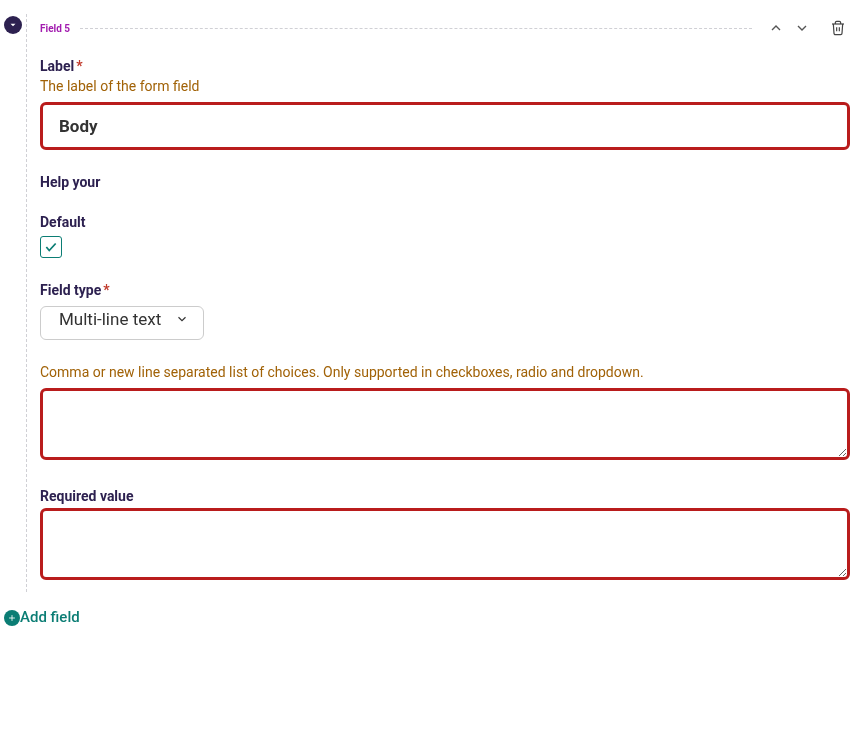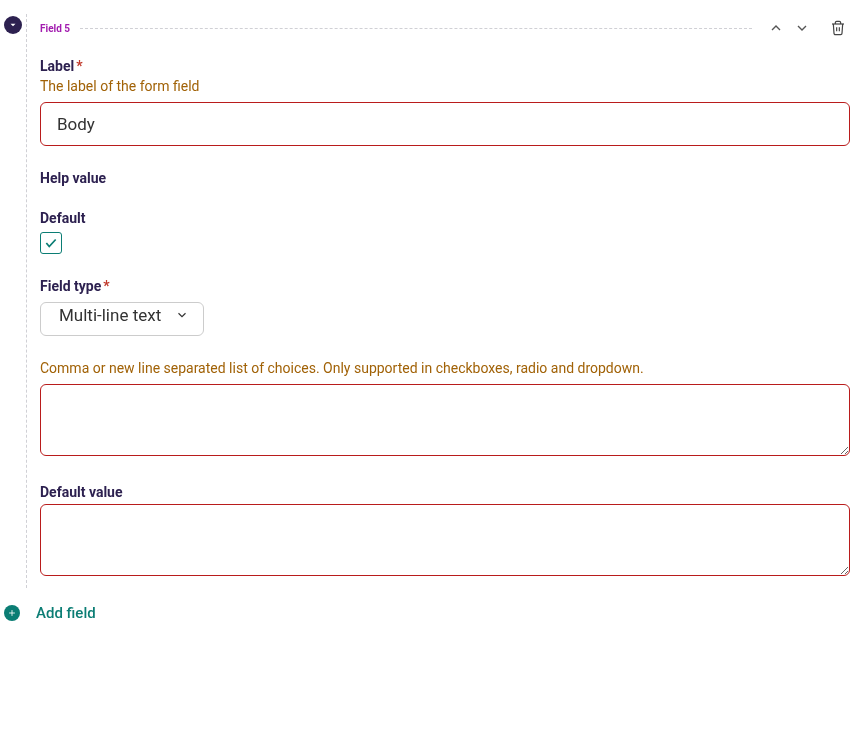--- a/index.html
+++ b/index.html
@@ -111,24 +111,25 @@
     .form-help {
       font-size: 14px;
       color: #a16207;
       margin-bottom: 8px;
     }
     .form-input, .form-textarea {
       width: 100%;
       padding: 11px 16px;
       font-size: 17px;
       color: #333;
-      border: 1px solid #b91c1c;
+      border: 3px solid #b91c1c;
       border-radius: 6px;
       font-family: inherit;
       outline: none;
+      font-weight: bold;
     }
     .form-textarea {
       height: 72px;
       resize: vertical;
     }
     .checkbox-wrap {
       width: 22px;
       height: 22px;
       border: 1.5px solid #0b7d74;
       border-radius: 3px;
@@ -161,22 +162,22 @@
     }
     .select-wrap svg {
       width: 14px;
       height: 14px;
       stroke: #333;
       fill: none;
       stroke-width: 2;
     }
     .add-field-row {
       display: flex;
-      align-items: center;
-      gap: 16px;
+      align-items: flex-end;
+      gap: 0;
       cursor: pointer;
       margin-top: 16px;
     }
     .add-badge {
       width: 16px;
       height: 16px;
       background: #0b7d74;
       border-radius: 50%;
       display: flex;
       align-items: center;
@@ -233,21 +234,21 @@
 
     <div class="form-row">
       <label class="form-label">
         <span>Label</span><span class="required-star">*</span>
       </label>
       <div class="form-help">The label of the form field</div>
       <input type="text" class="form-input" value="Body" style="">
     </div>
 
     <div class="form-row">
-      <label class="form-label">Help value</label>
+      <label class="form-label">Help your</label>
     </div>
 
     <div class="form-row">
       <label class="form-label">Default</label>
       <div class="checkbox-wrap">
         <svg viewBox="0 0 24 24">
             <polyline points="4 12 9 18 20 6"></polyline>
           </svg>
       </div>
     </div>
@@ -263,21 +264,21 @@
           </svg>
       </div>
     </div>
 
     <div class="form-row">
       <div class="form-help">Comma or new line separated list of choices. Only supported in checkboxes, radio and dropdown.</div>
       <textarea class="form-textarea" style=""></textarea>
     </div>
 
     <div class="form-row" style="margin-bottom:8px;">
-      <label class="form-label">Default value</label>
+      <label class="form-label">Required value</label>
       <textarea class="form-textarea" style=""></textarea>
     </div>
 
   </div>
 </div>
 
 <div class="add-field-row">
   <div class="add-badge">
     <svg viewBox="0 0 24 24">
         <line x1="12" y1="5" x2="12" y2="19"></line>

